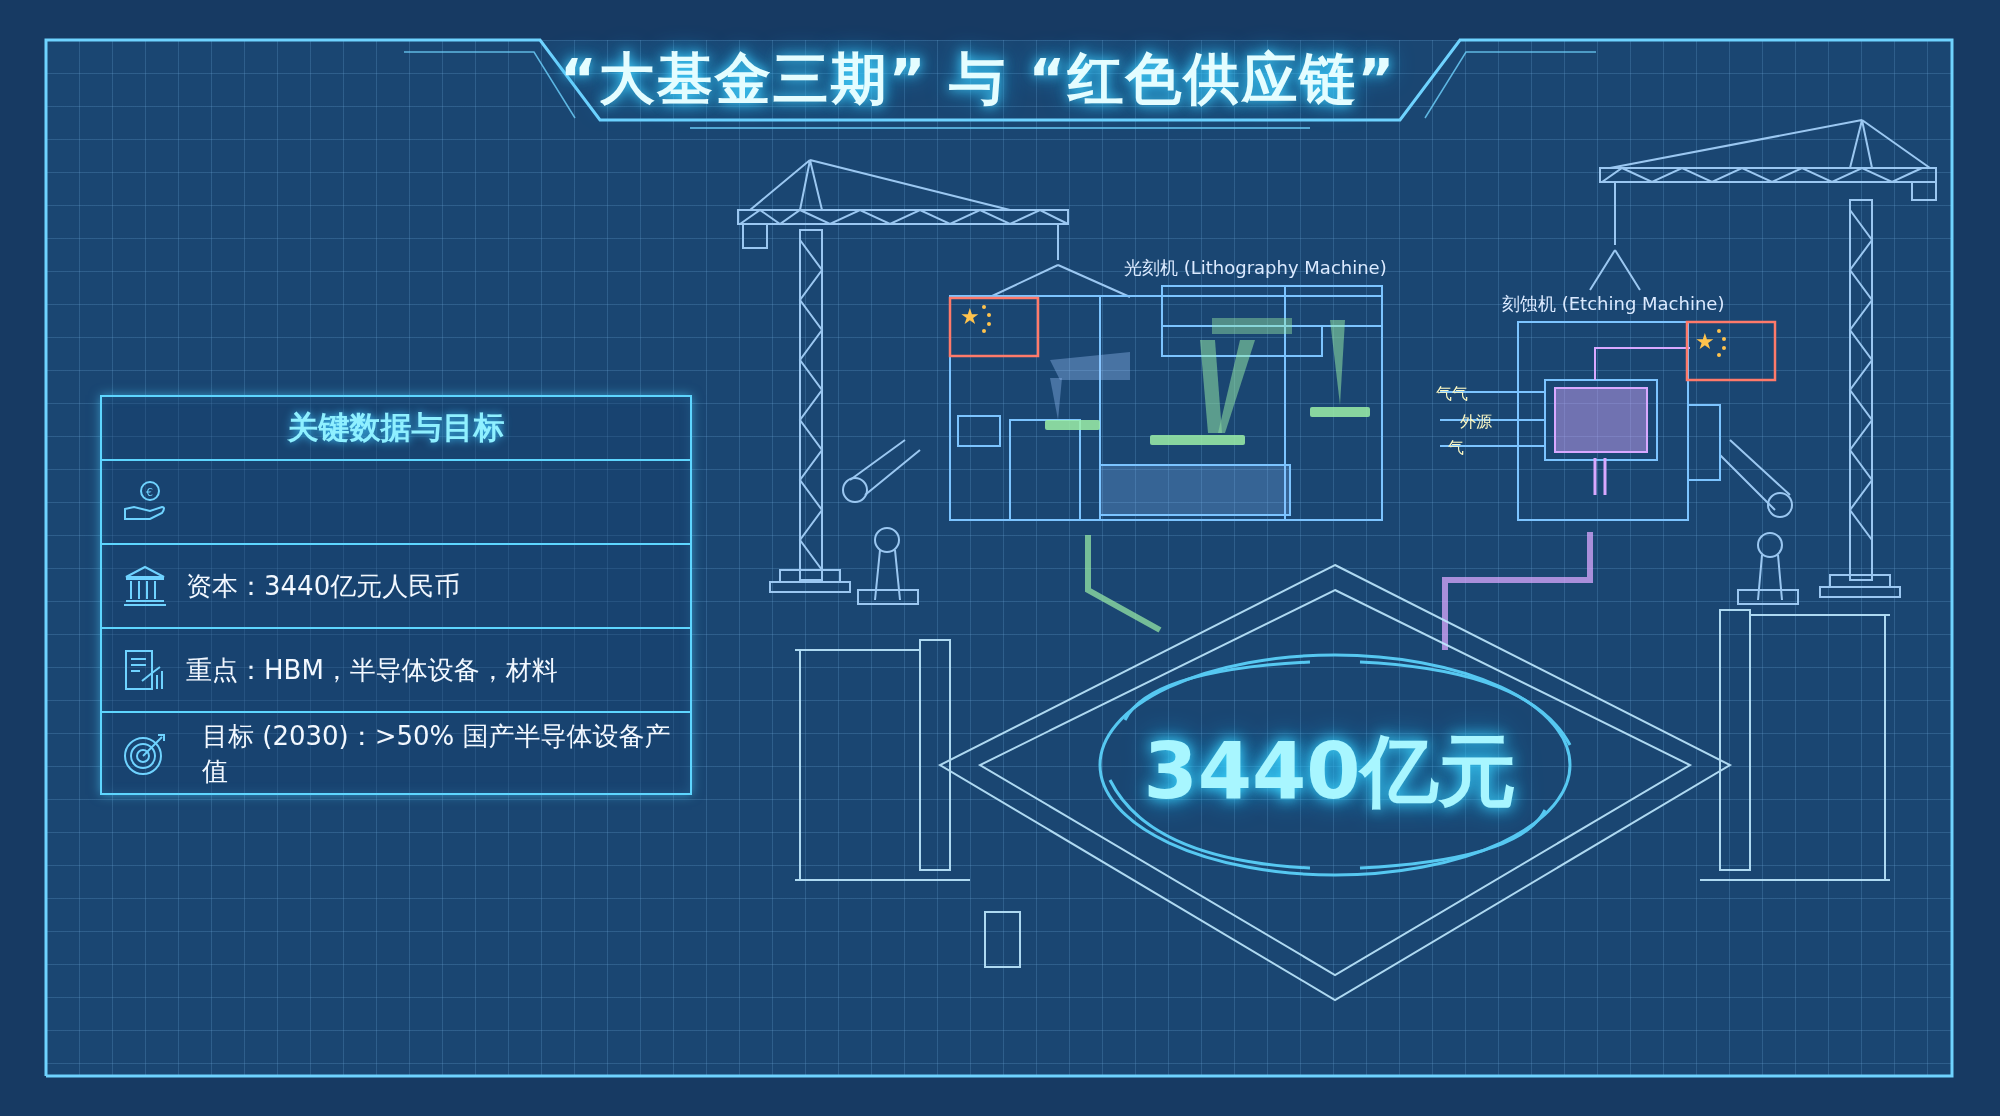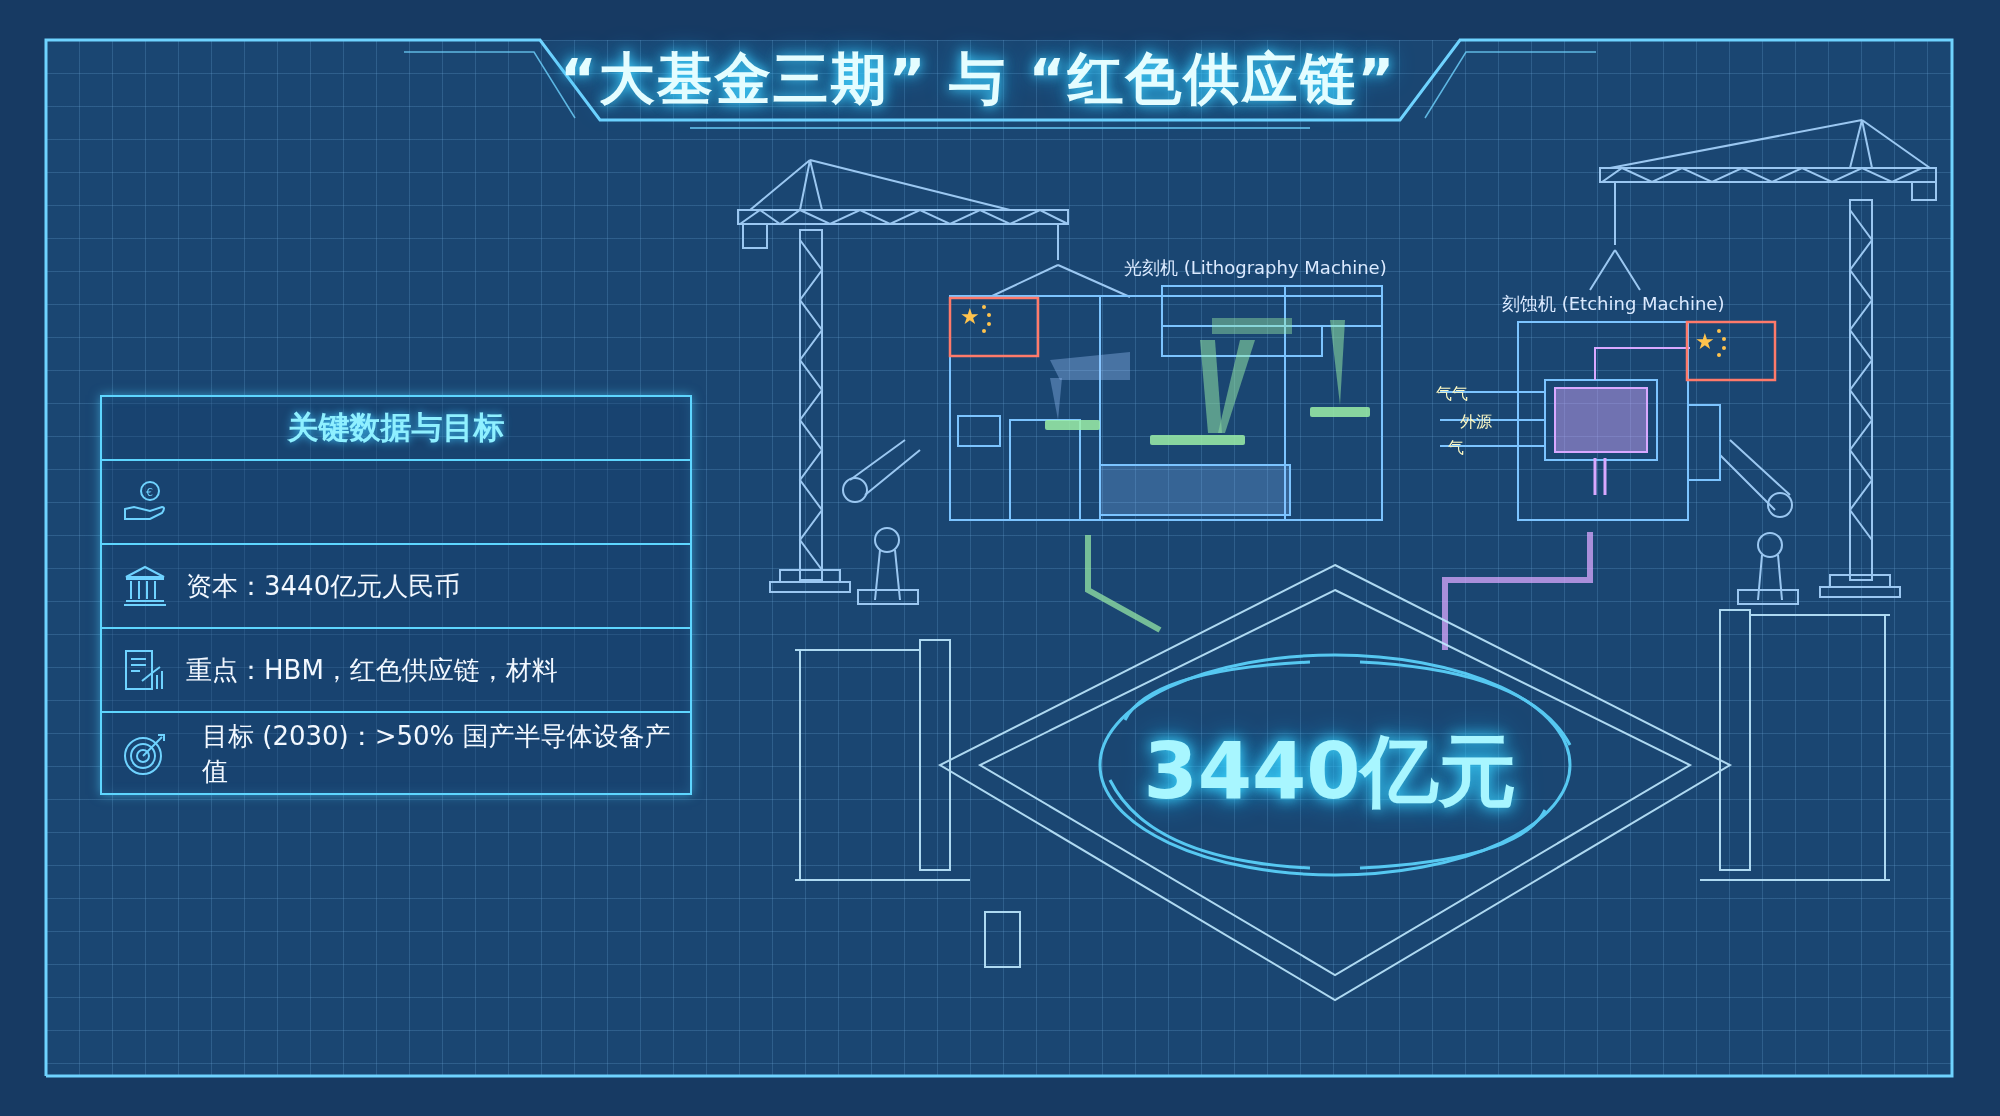--- a/index.html
+++ b/index.html
@@ -214,21 +214,21 @@
     <svg class="ic" viewBox="0 0 46 46" fill="none" stroke="#6fd3ff" stroke-width="2">
       <rect x="4" y="4" width="26" height="38"></rect>
       <line x1="9" y1="12" x2="24" y2="12"></line>
         <line x1="9" y1="18" x2="24" y2="18"></line>
         <line x1="9" y1="24" x2="18" y2="24"></line>
       <line x1="30" y1="42" x2="30" y2="32"></line>
         <line x1="35" y1="42" x2="35" y2="28"></line>
         <line x1="40" y1="42" x2="40" y2="24"></line>
       <path d="M20,34 L30,26 L38,20"></path>
     </svg>
-    <span>重点：HBM，红色供应链，材料</span>
+    <span>重点：HBM，半导体设备，材料</span>
   </div>
 
   <div class="row">
     <svg class="ic" viewBox="0 0 46 46" fill="none" stroke="#6fd3ff" stroke-width="2">
       <circle cx="21" cy="25" r="18"></circle>
         <circle cx="21" cy="25" r="12"></circle>
         <circle cx="21" cy="25" r="6"></circle>
       <path d="M21,25 L40,6"></path>
         <path d="M36,4 L42,4 L42,10"></path>
     </svg>

